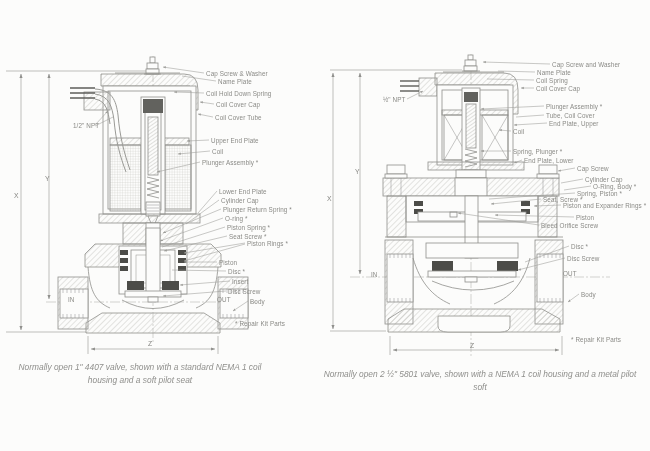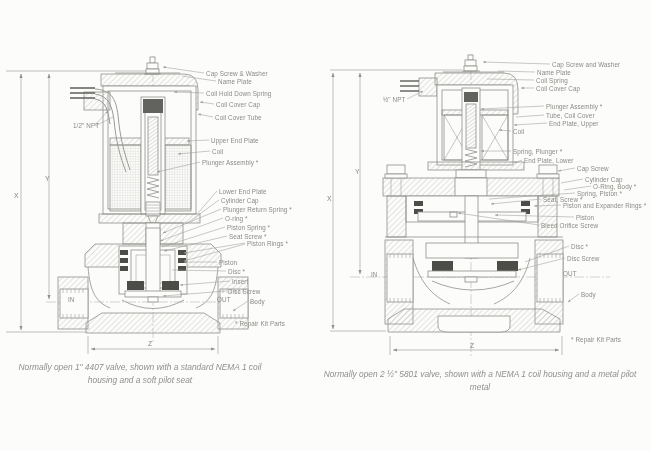--- a/index.html
+++ b/index.html
@@ -334,17 +334,17 @@
   <div class="lbl" style="left:567px;top:255px">Disc Screw</div>
   <div class="lbl" style="left:371px;top:271px">IN</div>
   <div class="lbl" style="left:563px;top:270px">OUT</div>
   <div class="lbl" style="left:581px;top:291px">Body</div>
   <div class="lbl" style="left:571px;top:336px">* Repair Kit Parts</div>
   <div class="dim" style="left:327px;top:195px">X</div>
   <div class="dim" style="left:355px;top:168px">Y</div>
   <div class="dim" style="left:470px;top:342px">Z</div>
   <div class="cap" style="left:312px;top:368px;width:336px">
     <div>Normally open 2 ½" 5801 valve, shown with a NEMA 1 coil housing and a metal pilot</div>
-    <div>metal</div>
+    <div>soft</div>
   </div>
 </div>
 
 </div>
 
 </body></html>

